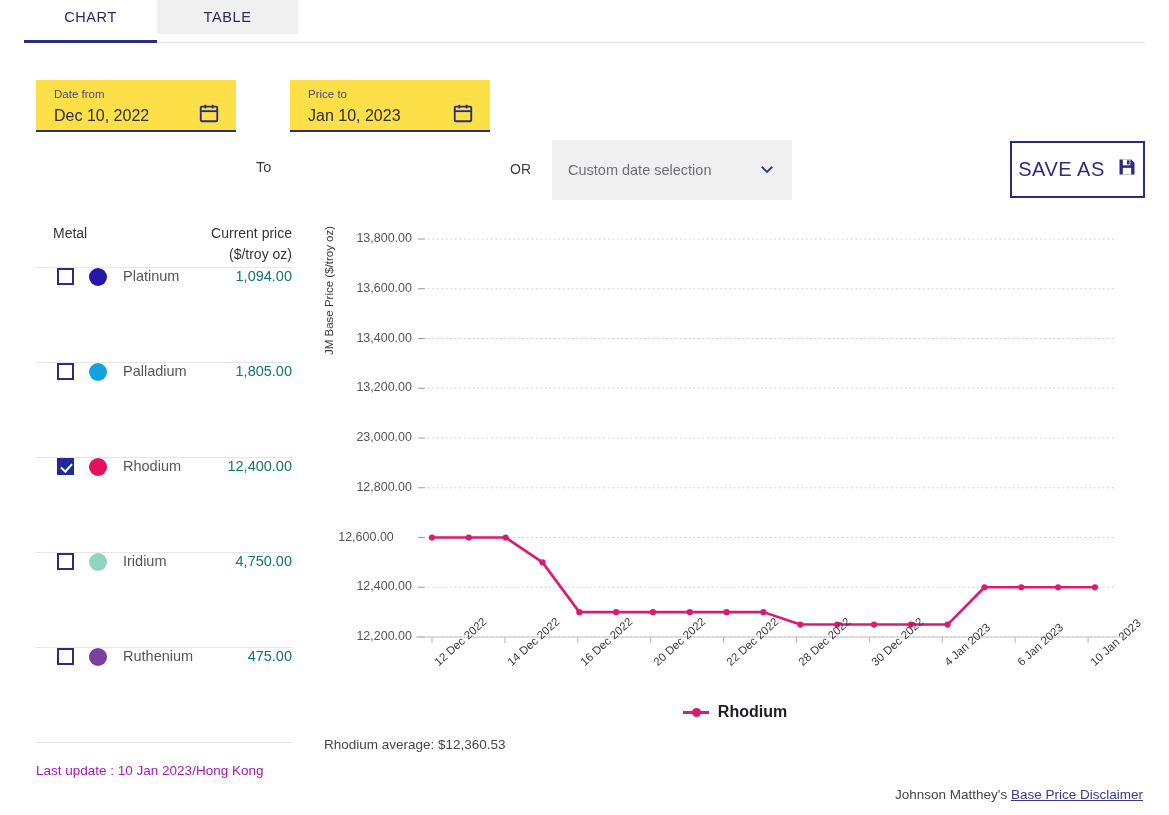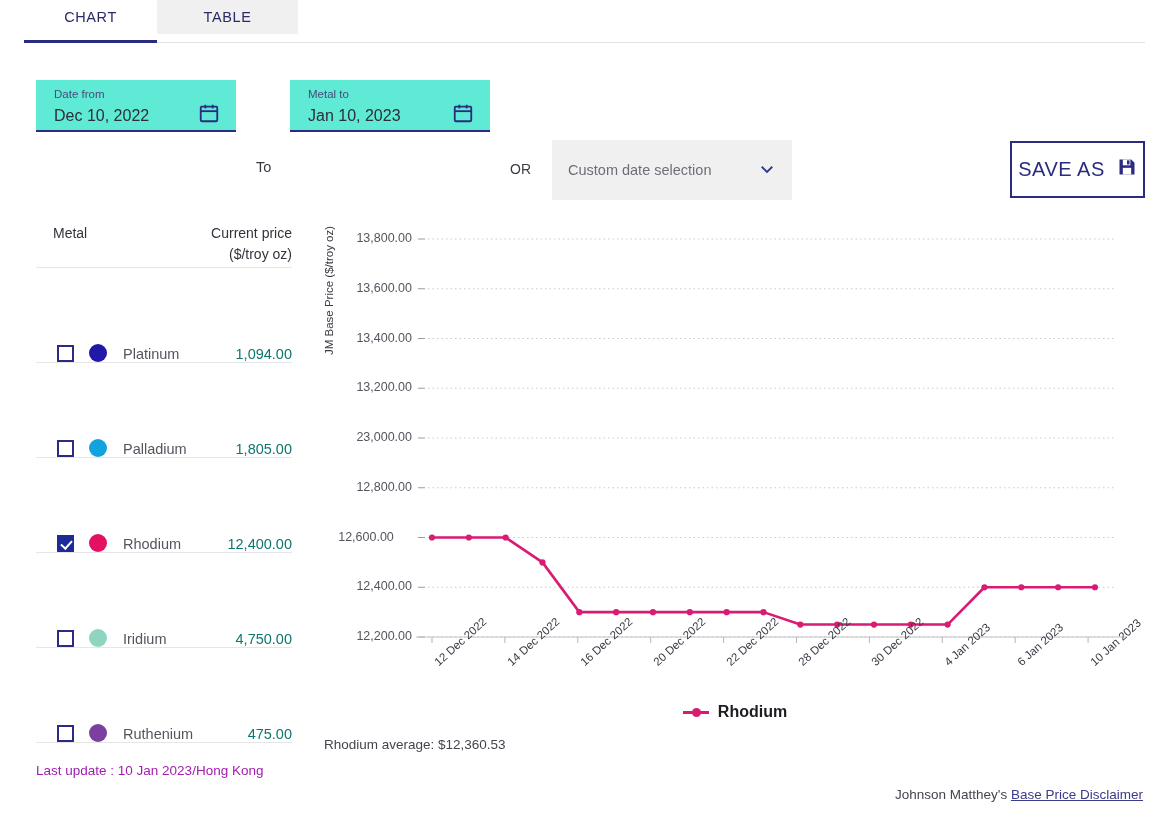--- a/index.html
+++ b/index.html
@@ -21,21 +21,21 @@
   }
   .tab.chart{left:24px;width:133px;background:#fff;}
   .tab.table{left:157px;width:141px;background:#f0f0f0;color:#2a2a66;}
   .tabrule{position:absolute;left:24px;top:42px;width:1121px;height:1px;background:#e3e3e6;}
   .tabactive{position:absolute;left:24px;top:40px;width:133px;height:3px;background:#2b2b7f;}
 
   
   .filters{position:absolute;left:0;top:60px;width:1169px;height:100px;}
   .datefield{
     position:absolute;top:20px;width:200px;height:52px;
-    background:#5eead4;border-bottom:2px solid #2b2b7f;
+    background:#fde047;border-bottom:2px solid #2b2b7f;
     box-sizing:border-box;padding:7px 12px 0 18px;
   }
   .datefield.from{left:36px;}
   .datefield.to{left:290px;}
   .dflabel{font-size:11.5px;color:#4a4a7a;line-height:14px;}
   .dfvalue{font-size:16px;color:#2e2e38;line-height:26px;margin-top:2px;}
   .cal-icon{position:absolute;right:16px;top:22px;width:22px;height:22px;}
   .to-word{position:absolute;left:256px;top:99px;font-size:14.5px;color:#3a3a46;}
   .or-word{position:absolute;left:510px;top:101px;font-size:14px;color:#3a3a46;}
   .customsel{
@@ -53,21 +53,21 @@
   }
 
   
   .sidebar{position:absolute;left:36px;top:215px;width:256px;}
   .sb-head{position:relative;height:52px;}
   .sb-head .mh{position:absolute;left:17px;top:10px;font-size:14px;color:#33333d;}
   .sb-head .ph{position:absolute;right:0;top:10px;font-size:14px;color:#33333d;text-align:right;width:160px;}
   .sb-head .pu{position:absolute;right:0;top:31px;font-size:14px;color:#33333d;text-align:right;width:160px;}
   .sb-row{
     position:relative;height:94px;border-top:1px solid #e6e6e9;
-    display:flex;align-items:flex-end;
+    display:flex;align-items:flex-start;
   }
   .cbx{
     width:17px;height:17px;box-sizing:border-box;
     border:2px solid #2b2b7f;margin-left:21px;background:#fff;
     position:relative;cursor:pointer;flex:none;
   }
   .cbx.on{background:#1e2a96;border-color:#1e2a96;}
   .cbx.on::after{
     content:"";position:absolute;left:4px;top:1px;width:5px;height:9px;
     border:solid #fff;border-width:0 2px 2px 0;transform:rotate(42deg);
@@ -125,21 +125,21 @@
         <line x1="3" y1="10" x2="21" y2="10"></line>
         <line x1="8" y1="3" x2="8" y2="7"></line>
         <line x1="16" y1="3" x2="16" y2="7"></line>
       </svg>
     </span>
   </div>
 
   <div class="to-word">To</div>
 
   <div class="datefield to">
-    <div class="dflabel">Metal to</div>
+    <div class="dflabel">Price to</div>
     <div class="dfvalue">Jan 10, 2023</div>
     <span class="cal-icon">
       <svg width="22" height="22" viewBox="0 0 24 24" fill="none" stroke="#2b2b7f" stroke-width="2">
         <rect x="3" y="5" width="18" height="16" rx="1"></rect>
         <line x1="3" y1="10" x2="21" y2="10"></line>
         <line x1="8" y1="3" x2="8" y2="7"></line>
         <line x1="16" y1="3" x2="16" y2="7"></line>
       </svg>
     </span>
   </div>

